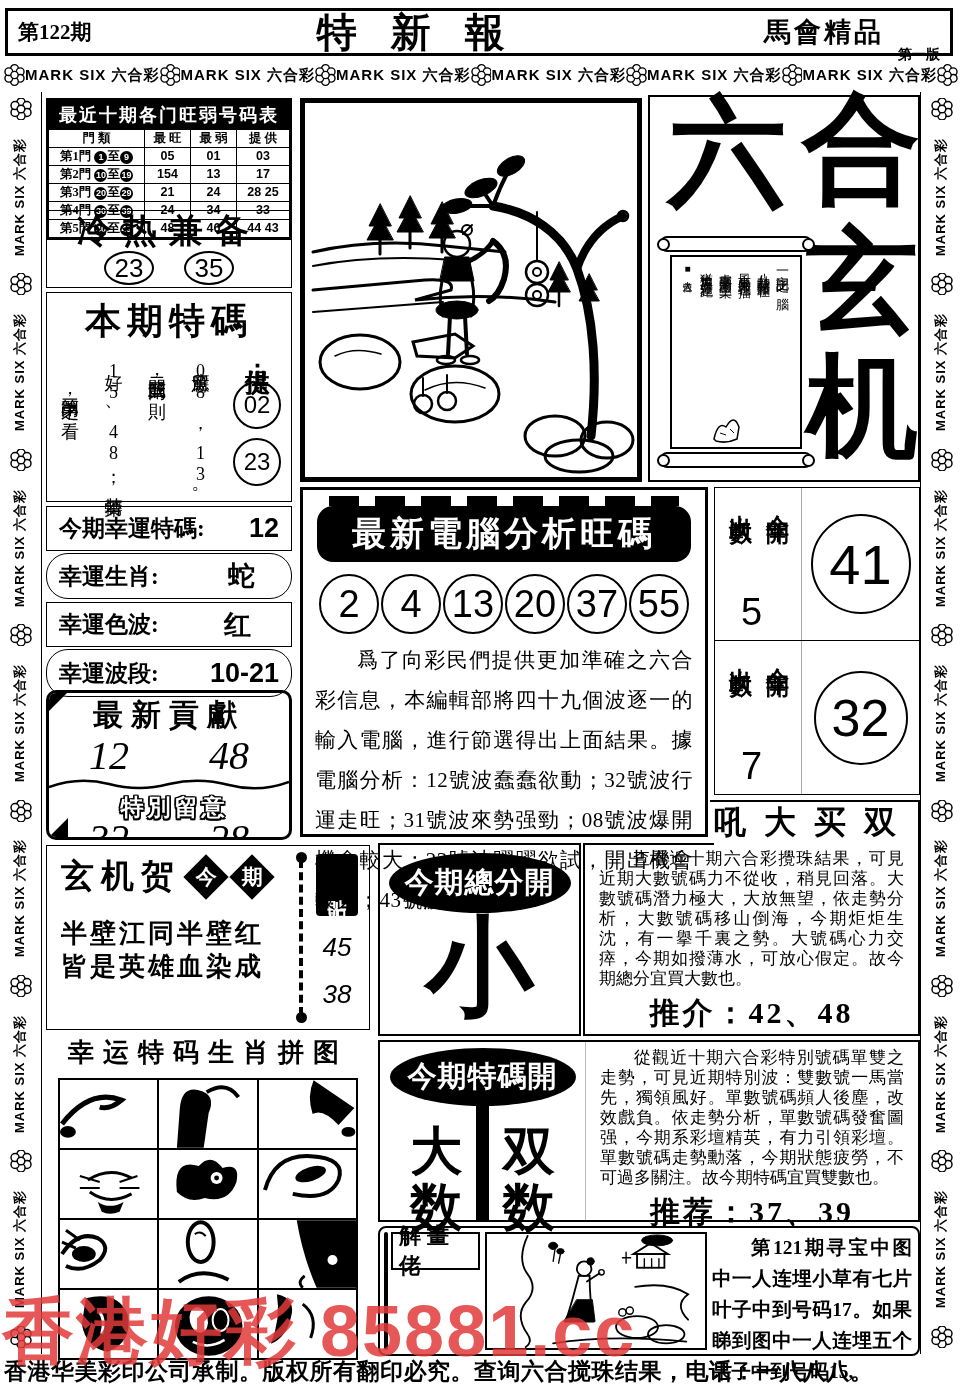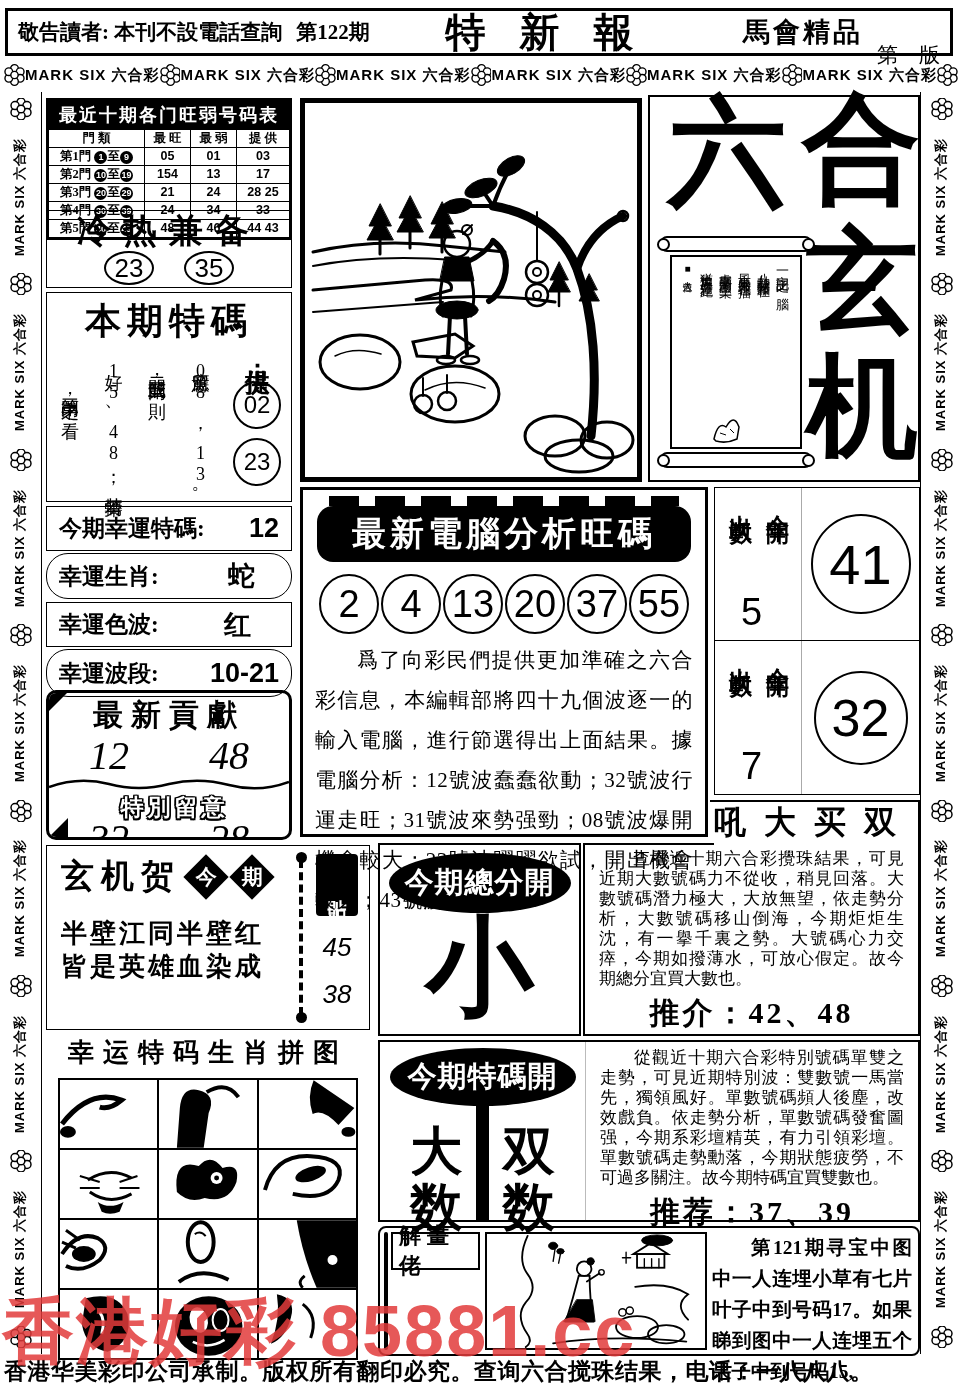--- a/index.html
+++ b/index.html
@@ -11,21 +11,21 @@
   .outline{color:#fff;font-weight:900;
     text-shadow:-1.5px -1.5px 0 #000,1.5px -1.5px 0 #000,-1.5px 1.5px 0 #000,1.5px 1.5px 0 #000,
                 -1.5px 0 0 #000,1.5px 0 0 #000,0 -1.5px 0 #000,0 1.5px 0 #000;padding-left:11px;}
   
   .masthead{left:5px;top:8px;width:948px;height:48px;border:3px solid #000;box-sizing:border-box;
             display:flex;align-items:center;padding:0 10px;gap:14px;}
   .mh-notice{font-size:21px;font-weight:700;}
   .mh-issue{font-size:21px;font-weight:700;}
   .mh-title{font-size:40px;font-weight:900;letter-spacing:34px;flex:1;text-align:center;white-space:nowrap;}
   .mh-sub{font-size:27px;font-weight:900;letter-spacing:3px;}
-  .mh-ed{font-size:21px;font-weight:400;margin-top:46px;}
+  .mh-ed{font-size:14px;font-weight:700;margin-top:46px;}
   
   .marquee{left:4px;top:60px;width:954px;height:30px;display:flex;align-items:center;justify-content:space-between;}
   .mq-label{font-size:15px;font-weight:700;letter-spacing:1px;font-family:"Liberation Sans",sans-serif;white-space:nowrap;}
   .flower{width:26px;height:26px;}
   .rail{top:92px;width:42px;height:1262px;display:flex;flex-direction:column;align-items:center;
         justify-content:space-between;padding:6px 0;box-sizing:border-box;}
   .rail-left{left:0;border-right:1.5px solid #000;}
   .rail-right{right:0;border-left:1.5px solid #000;}
   .rail-lbl{width:40px;height:148px;display:flex;align-items:center;justify-content:center;}
   .rail-lbl span{transform:rotate(-90deg);white-space:nowrap;font-size:13px;font-weight:700;
@@ -176,21 +176,20 @@
         <circle cx="5.5" cy="15.8" r="4.4"></circle>
         <circle cx="5.5" cy="8.2" r="4.4"></circle>
       <circle cx="12" cy="12" r="4.2"></circle>
     </g>
   </defs>
 </svg>
 
 <div class="page">
 
   <div class="abs masthead">
-    <span class="mh-notice">敬告讀者: 本刊不設電話查詢</span>
     <span class="mh-issue">第122期</span>
     <span class="mh-title">特新報</span>
     <span class="mh-sub">馬會精品</span>
     <span class="mh-ed">第一版</span>
   </div>
 
   <div class="abs marquee">
     <svg class="flower" viewBox="0 0 24 24">
         <use href="#flower"></use>
       </svg>

